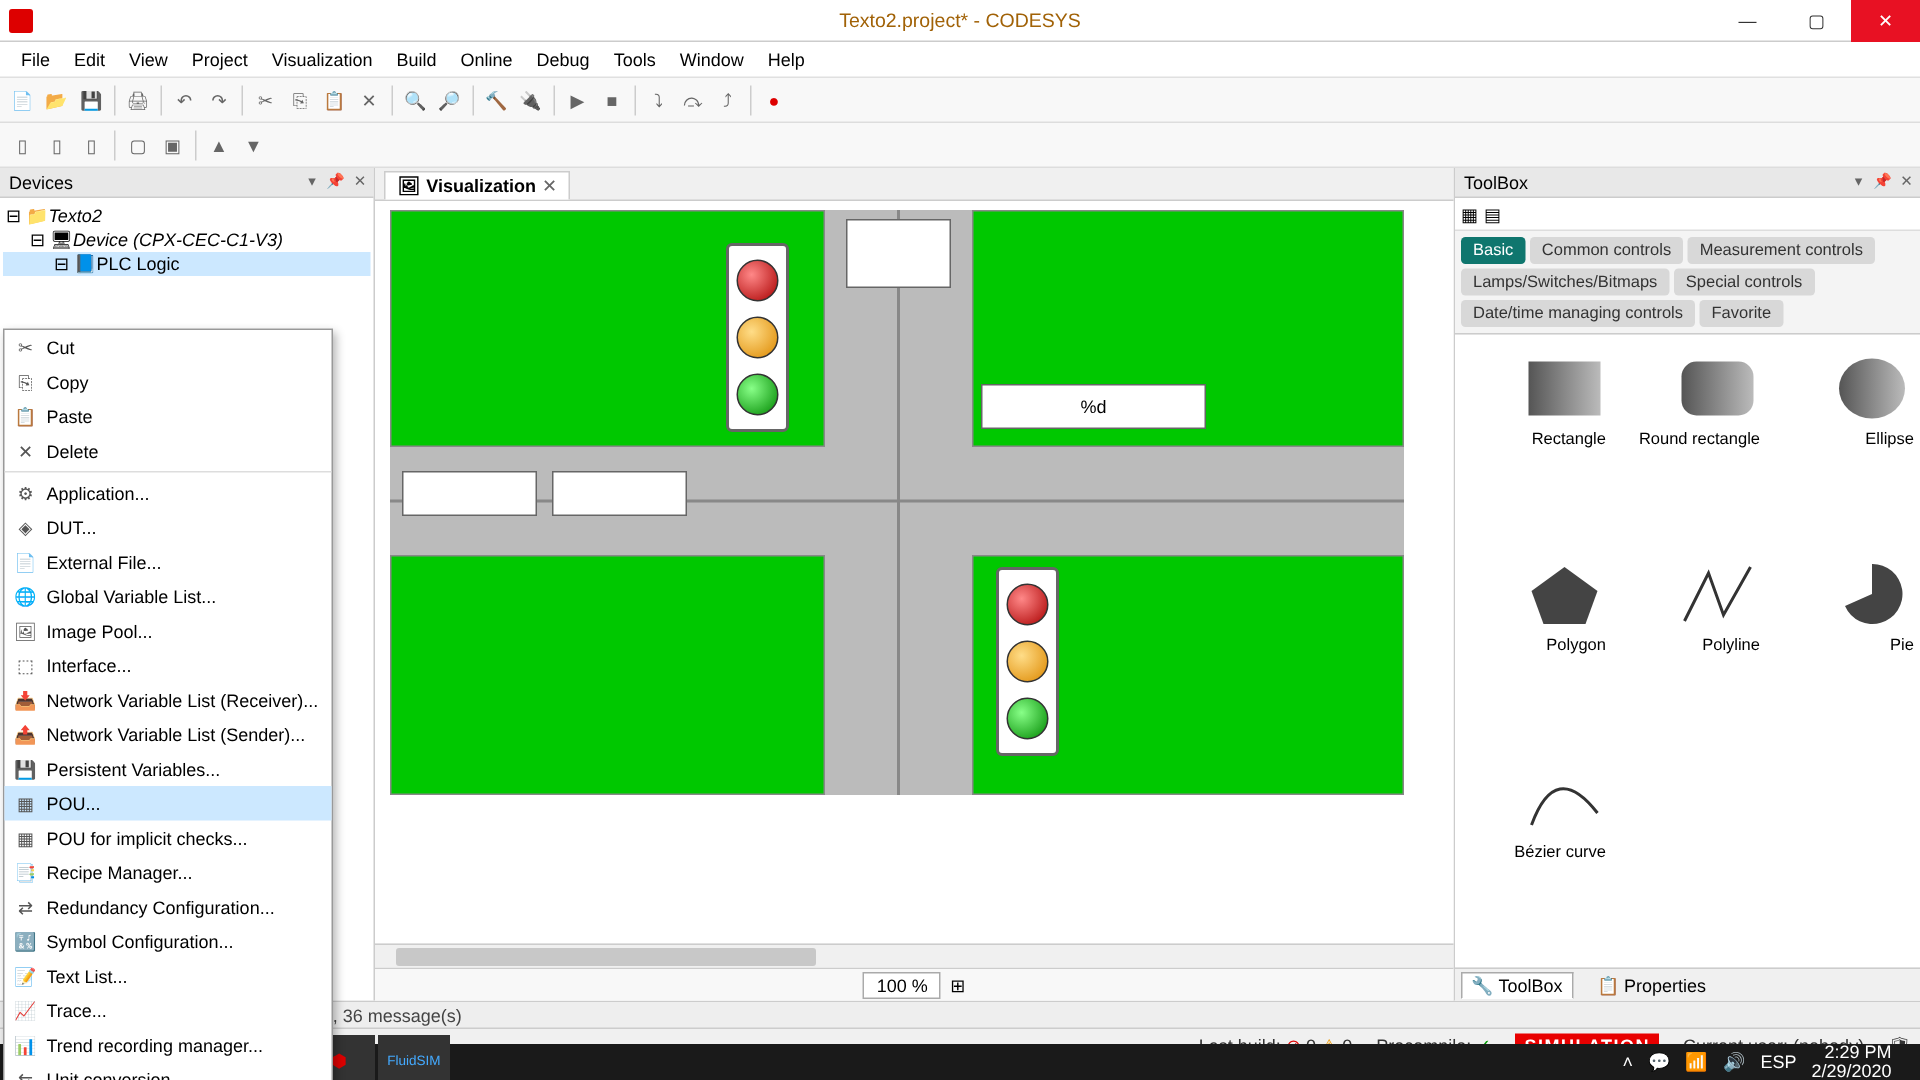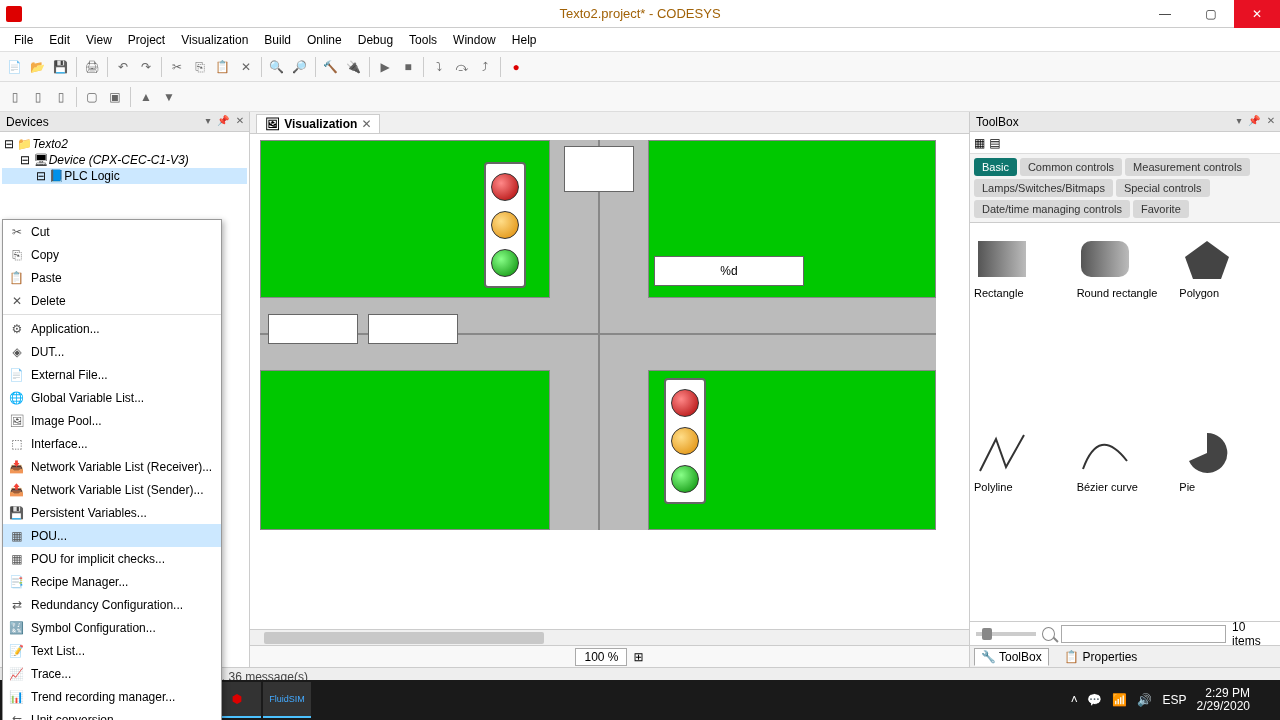--- a/index.html
+++ b/index.html
@@ -46,33 +46,33 @@
 .zoombar { height:22px; border-top:1px solid #ccc; display:flex; align-items:center; justify-content:center; padding:0 6px; background:#f8f8f8; gap:6px;}
 .zoombox { border:1px solid #aaa; padding:1px 8px; background:#fff; }
 .hscroll { height:16px; background:#f0f0f0; border-top:1px solid #ccc; position:relative; }
 .hscroll .thumb { position:absolute; left:14px; top:2px; height:12px; width:280px; background:#c8c8c8; border-radius:2px; }
 .toolbox { width:310px; background:#fff; display:flex; flex-direction:column; }
 .tb-toolbar { height:22px; border-bottom:1px solid #ddd; display:flex; align-items:center; padding:0 4px; gap:4px; }
 .categories { display:flex; flex-wrap:wrap; gap:3px; padding:4px; background:#f4f4f4; border-bottom:1px solid #ccc; }
 .cat { padding:3px 8px; border-radius:3px; background:#d8d8d8; color:#333; font-size:11px; cursor:pointer; }
 .cat.active { background:#0f766e; color:#fff; }
 .shapes { flex:1; overflow-y:auto; padding:6px 2px; display:grid; grid-template-columns:repeat(3,1fr); gap:2px; position:relative; }
-.shape { display:flex; flex-direction:column; align-items:flex-start; padding:6px 2px; cursor:pointer; }
+.shape { display:flex; flex-direction:column; align-items:flex-end; padding:6px 2px; cursor:pointer; }
 .shape .sicon { width:56px; height:48px; display:flex; align-items:center; justify-content:center; }
 .shape .slabel { font-size:11px; margin-top:4px; text-align:center; }
 .slider-row { height:24px; border-top:1px solid #ccc; display:flex; align-items:center; padding:0 6px; gap:6px; }
 .slider-row input[type=text] { flex:0 0 120px; border:1px solid #aaa; height:18px; padding:0 4px; }
 .tabs-bottom { height:22px; border-top:1px solid #ccc; display:flex; align-items:center; padding:0 4px; gap:10px; background:#f0f0f0; }
 .tabs-bottom .btab { display:flex; align-items:center; gap:3px; padding:1px 6px; }
 .tabs-bottom .btab.active { background:#fff; border:1px solid #aaa; border-bottom:1px solid #fff; }
 .messages { height:18px; background:#eee; border-top:1px solid #ccc; padding:0 6px; display:flex; align-items:center; color:#444; font-size:11px; }
 .statusbar { height:22px; background:#f0f0f0; border-top:1px solid #ccc; display:flex; align-items:center; padding:0 6px; gap:16px; font-size:11px; color:#333; }
 .statusbar .spacer{flex:1;}
 .sim-badge { background:#e80000; color:#fff; padding:1px 6px; font-weight:bold; letter-spacing:1px; }
-.taskbar { position:absolute; bottom:0; left:0; right:0; height:40px; background:#1a1a1a; display:flex; align-items:center; padding:0 22px; }
+.taskbar { position:absolute; bottom:0; left:0; right:0; height:24px; background:#1a1a1a; display:flex; align-items:center; padding:0 11px; }
 .taskbar .start { width:40px; height:40px; display:flex; align-items:center; justify-content:center; }
 .task-item { width:48px; height:36px; margin:0 1px; display:flex; align-items:center; justify-content:center; border-bottom:2px solid transparent; }
 .task-item.active { background:#333; border-bottom-color:#4cc2ff; }
 .tray { margin-left:auto; display:flex; align-items:center; gap:10px; color:#fff; font-size:11px; padding-right:8px; }
 .tray .clock { text-align:right; line-height:13px; }
 .field-placeholder { color:#000; }
 .mag { width:14px;height:14px;border:1.5px solid #888;border-radius:50%;position:relative; }
 .mag::after{content:"";position:absolute;width:6px;height:1.5px;background:#888;right:-5px;bottom:-1px;transform:rotate(45deg);}
 </style>
 </head>
@@ -258,57 +258,57 @@
           <div class="sicon">
             <svg width="52" height="40">
               <rect x="2" y="2" width="48" height="36" rx="10" fill="url(#g1)"></rect>
             </svg>
           </div>
           <div class="slabel">Round rectangle</div>
         </div>
       <div class="shape">
           <div class="sicon">
             <svg width="52" height="44">
+              <ellipse cx="26" cy="22" rx="22" ry="20" fill="url(#g1)"></ellipse>
+            </svg>
+          </div>
+          <div class="slabel">Ellipse</div>
+        </div>
+      <div class="shape">
+          <div class="sicon">
+            <svg width="52" height="44">
               <polygon points="26,4 48,20 40,42 12,42 4,20" fill="#444"></polygon>
             </svg>
           </div>
           <div class="slabel">Polygon</div>
         </div>
       <div class="shape">
           <div class="sicon">
             <svg width="52" height="44">
               <polyline points="4,40 20,8 30,36 48,4" fill="none" stroke="#333" stroke-width="2"></polyline>
             </svg>
           </div>
           <div class="slabel">Polyline</div>
         </div>
       <div class="shape">
           <div class="sicon">
             <svg width="52" height="44">
+              <path d="M26 22 L26 2 A20 20 0 1 1 8 30 Z" fill="#444"></path>
+            </svg>
+          </div>
+          <div class="slabel">Pie</div>
+        </div>
+      <div class="shape">
+          <div class="sicon">
+            <svg width="52" height="44">
               <path d="M4 38 Q 20 -6 48 30" fill="none" stroke="#333" stroke-width="2"></path>
             </svg>
           </div>
           <div class="slabel">Bézier curve</div>
         </div>
-      <div class="shape">
-          <div class="sicon">
-            <svg width="52" height="44">
-              <path d="M26 22 L26 2 A20 20 0 1 1 8 30 Z" fill="#444"></path>
-            </svg>
-          </div>
-          <div class="slabel">Pie</div>
-        </div>
-    </div>
-    <div class="slider-row">
-      <div style="flex:0 0 60px;height:4px;background:#ccc;position:relative">
-          <div style="position:absolute;left:6px;top:-4px;width:10px;height:12px;background:#888;border-radius:2px"></div>
-        </div>
-      <div class="mag"></div>
-      <input type="text" style="">
-      <span style="margin-left:auto">10 items</span>
     </div>
     <div class="tabs-bottom">
       <div class="btab active">🔧 <span>ToolBox</span></div>
       <div class="btab">📋 <span>Properties</span></div>
     </div>
   </div>
 </div>
 
 <div class="messages">
   <span>Messages - Total 0 error(s), 0 warning(s), 36 message(s)</span>

